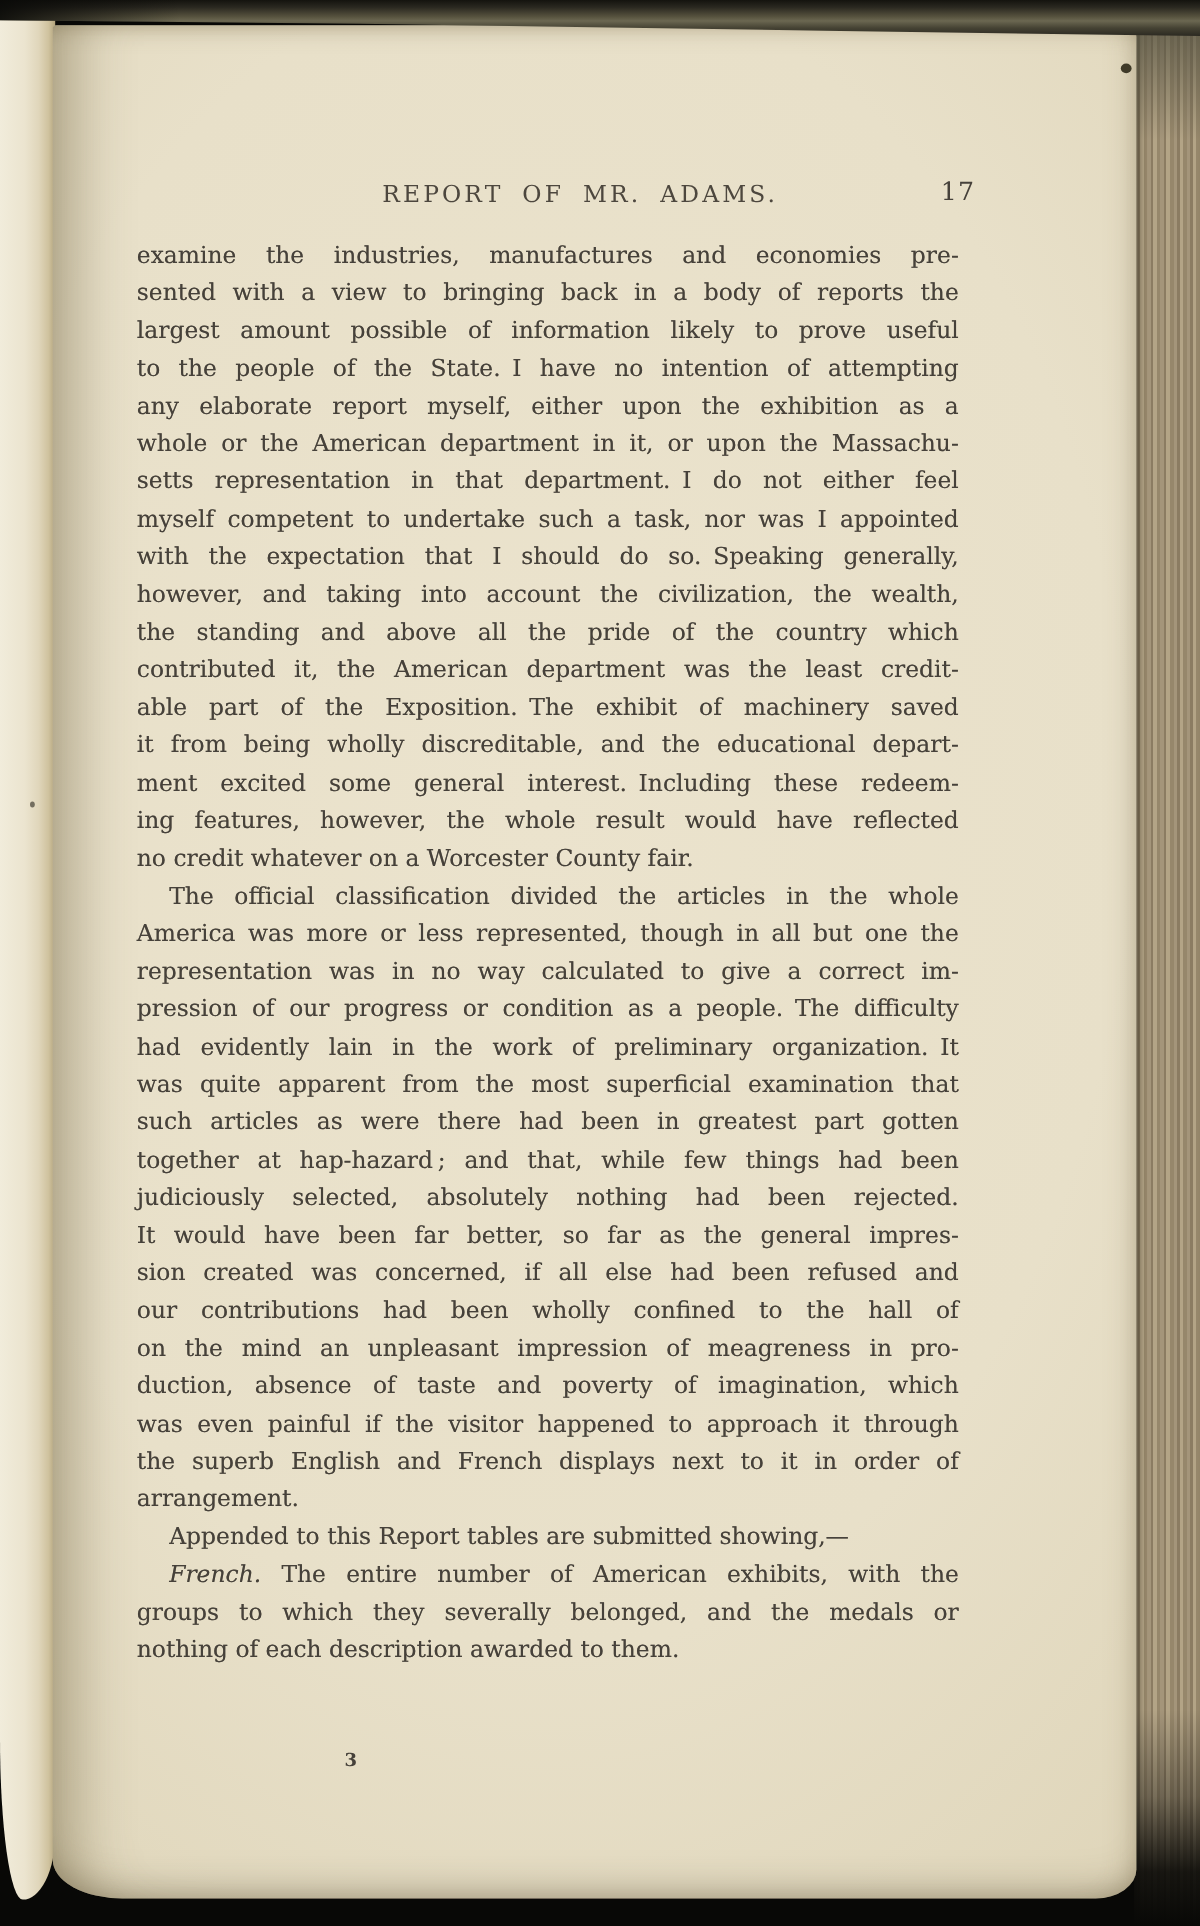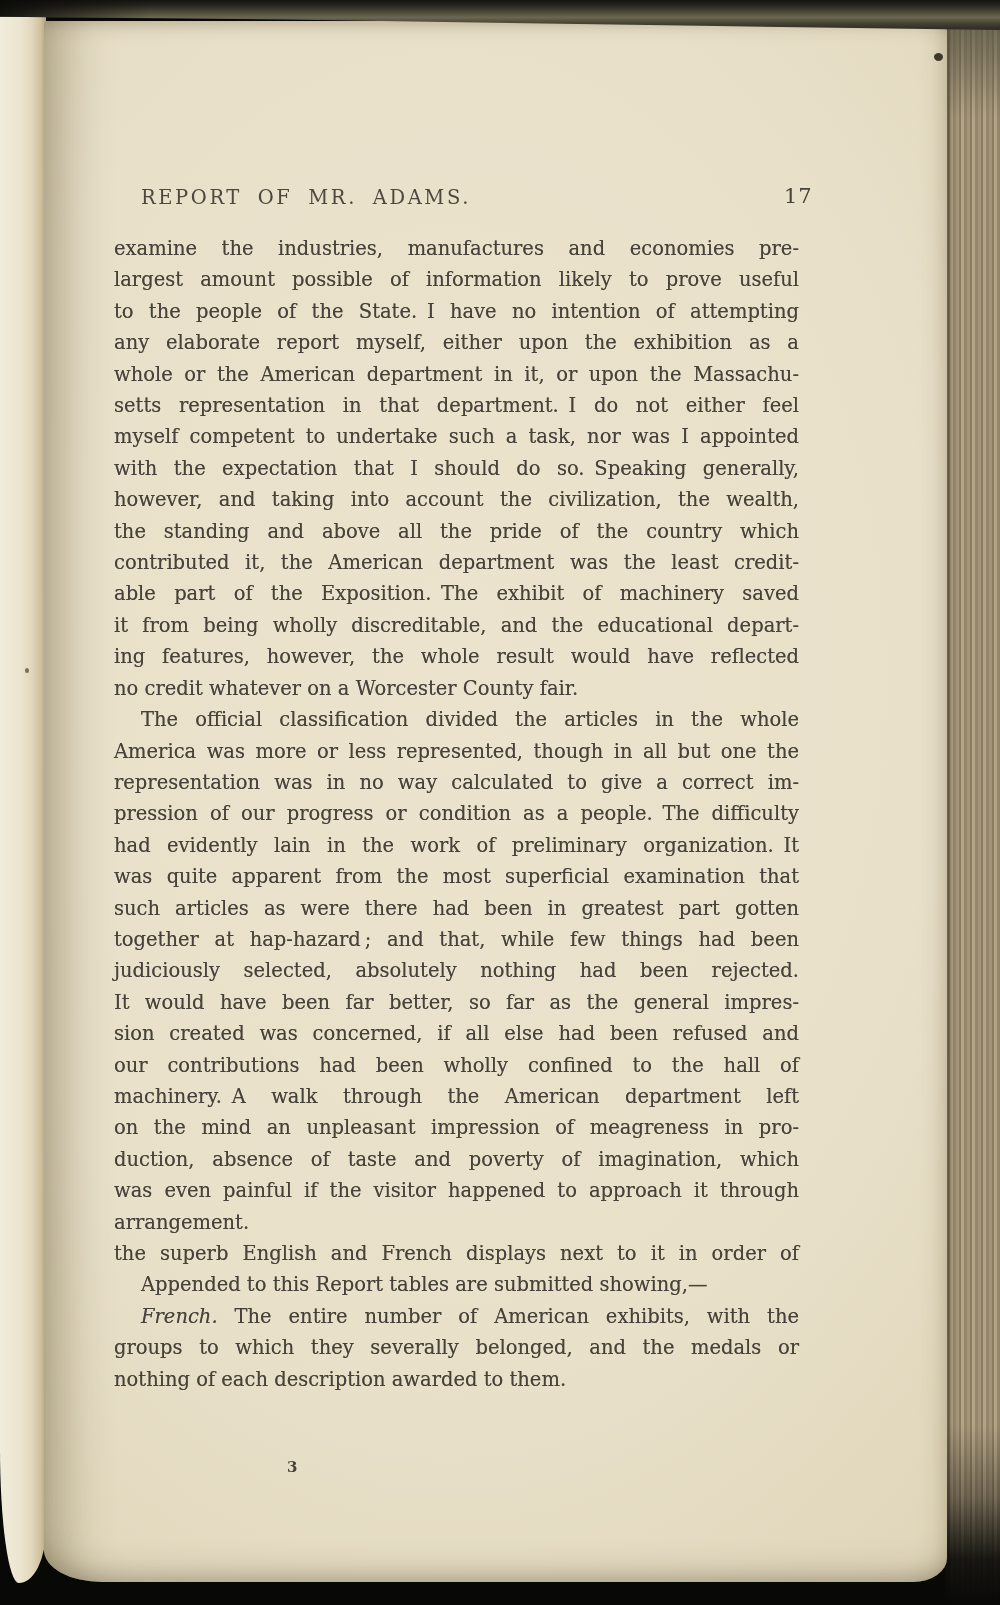--- a/index.html
+++ b/index.html
@@ -48,22 +48,22 @@
     box-shadow:
       inset 58px 0 48px -40px rgba(105,90,55,.45),
       inset -20px 0 26px -20px rgba(105,90,55,.35),
       inset 0 16px 20px -16px rgba(120,105,70,.5),
       inset 0 -28px 34px -28px rgba(80,70,45,.5);
     overflow:hidden;
   }
   .content { position:absolute; left:70px; top:129px; width:685px; color:var(--ink,#46413a); }
   .header { position:relative; height:27px; margin-bottom:20px; }
   .running-title {
-    display:block; position:relative; left:27px;
-    font-size:19.5px; letter-spacing:2.6px; word-spacing:7px; color:#4d473e;margin-top:36px;
+    display:block; text-align:center; position:relative; left:27px;
+    font-size:19.5px; letter-spacing:2.6px; word-spacing:7px; color:#4d473e;
   }
   .page-num { position:absolute; left:670px; top:-2px; font-size:21px; letter-spacing:1px; }
   .body { font-size:19.5px; line-height:31.4px; text-shadow:0 0 .5px rgba(62,56,46,.55); }
   .line { text-align:justify; text-align-last:justify; }
   .line.last { text-align-last:left; }
   .para.indent > .line:first-child,
   .para.indent > .lines:first-child > .line:first-child { text-indent:27px; }
   .lead-italic { font-style:italic; }
   .signature-mark { position:absolute; left:243px; top:1437px; font-size:15px; font-weight:bold; color:#46413a; }
   .speck { position:absolute; border-radius:50%; z-index:4; }
@@ -84,56 +84,57 @@
     <div class="content">
       <div class="header">
         <span class="running-title">REPORT OF MR. ADAMS.</span>
         <span class="page-num">17</span>
       </div>
 
       <div class="body">
         <div class="para">
           <div class="lines">
               <div class="line">examine the industries, manufactures and economies pre-</div>
+              <div class="line">sented with a view to bringing back in a body of reports the</div>
               <div class="line">largest amount possible of information likely to prove useful</div>
               <div class="line">to the people of the State. I have no intention of attempting</div>
               <div class="line">any elaborate report myself, either upon the exhibition as a</div>
               <div class="line">whole or the American department in it, or upon the Massachu-</div>
               <div class="line">setts representation in that department. I do not either feel</div>
               <div class="line">myself competent to undertake such a task, nor was I appointed</div>
               <div class="line">with the expectation that I should do so. Speaking generally,</div>
               <div class="line">however, and taking into account the civilization, the wealth,</div>
               <div class="line">the standing and above all the pride of the country which</div>
               <div class="line">contributed it, the American department was the least credit-</div>
               <div class="line">able part of the Exposition. The exhibit of machinery saved</div>
               <div class="line">it from being wholly discreditable, and the educational depart-</div>
+              <div class="line">ment excited some general interest. Including these redeem-</div>
               <div class="line">ing features, however, the whole result would have reflected</div>
               <div class="line last">no credit whatever on a Worcester County fair.</div>
             </div>
         </div>
         <div class="para indent">
           <div class="lines">
               <div class="line">The official classification divided the articles in the whole</div>
               <div class="line">America was more or less represented, though in all but one the</div>
               <div class="line">representation was in no way calculated to give a correct im-</div>
               <div class="line">pression of our progress or condition as a people. The difficulty</div>
               <div class="line">had evidently lain in the work of preliminary organization. It</div>
               <div class="line">was quite apparent from the most superficial examination that</div>
               <div class="line">such articles as were there had been in greatest part gotten</div>
               <div class="line">together at hap-hazard ; and that, while few things had been</div>
               <div class="line">judiciously selected, absolutely nothing had been rejected.</div>
               <div class="line">It would have been far better, so far as the general impres-</div>
               <div class="line">sion created was concerned, if all else had been refused and</div>
               <div class="line">our contributions had been wholly confined to the hall of</div>
-              <div class="line">machinery. A walk through the American department left</div>
               <div class="line">on the mind an unpleasant impression of meagreness in pro-</div>
               <div class="line">duction, absence of taste and poverty of imagination, which</div>
               <div class="line">was even painful if the visitor happened to approach it through</div>
+              <div class="line">the superb English and French displays next to it in order of</div>
               <div class="line last">arrangement.</div>
-              <div class="line">the superb English and French displays next to it in order of</div>
             </div>
         </div>
         <div class="para indent">
           <div class="lines">
               <div class="line last">Appended to this Report tables are submitted showing,—</div>
             </div>
         </div>
         <div class="para indent">
           <div class="line"><span class="lead-italic">French.</span><span> The entire number of American exhibits, with the</span></div>
           <div class="lines">

